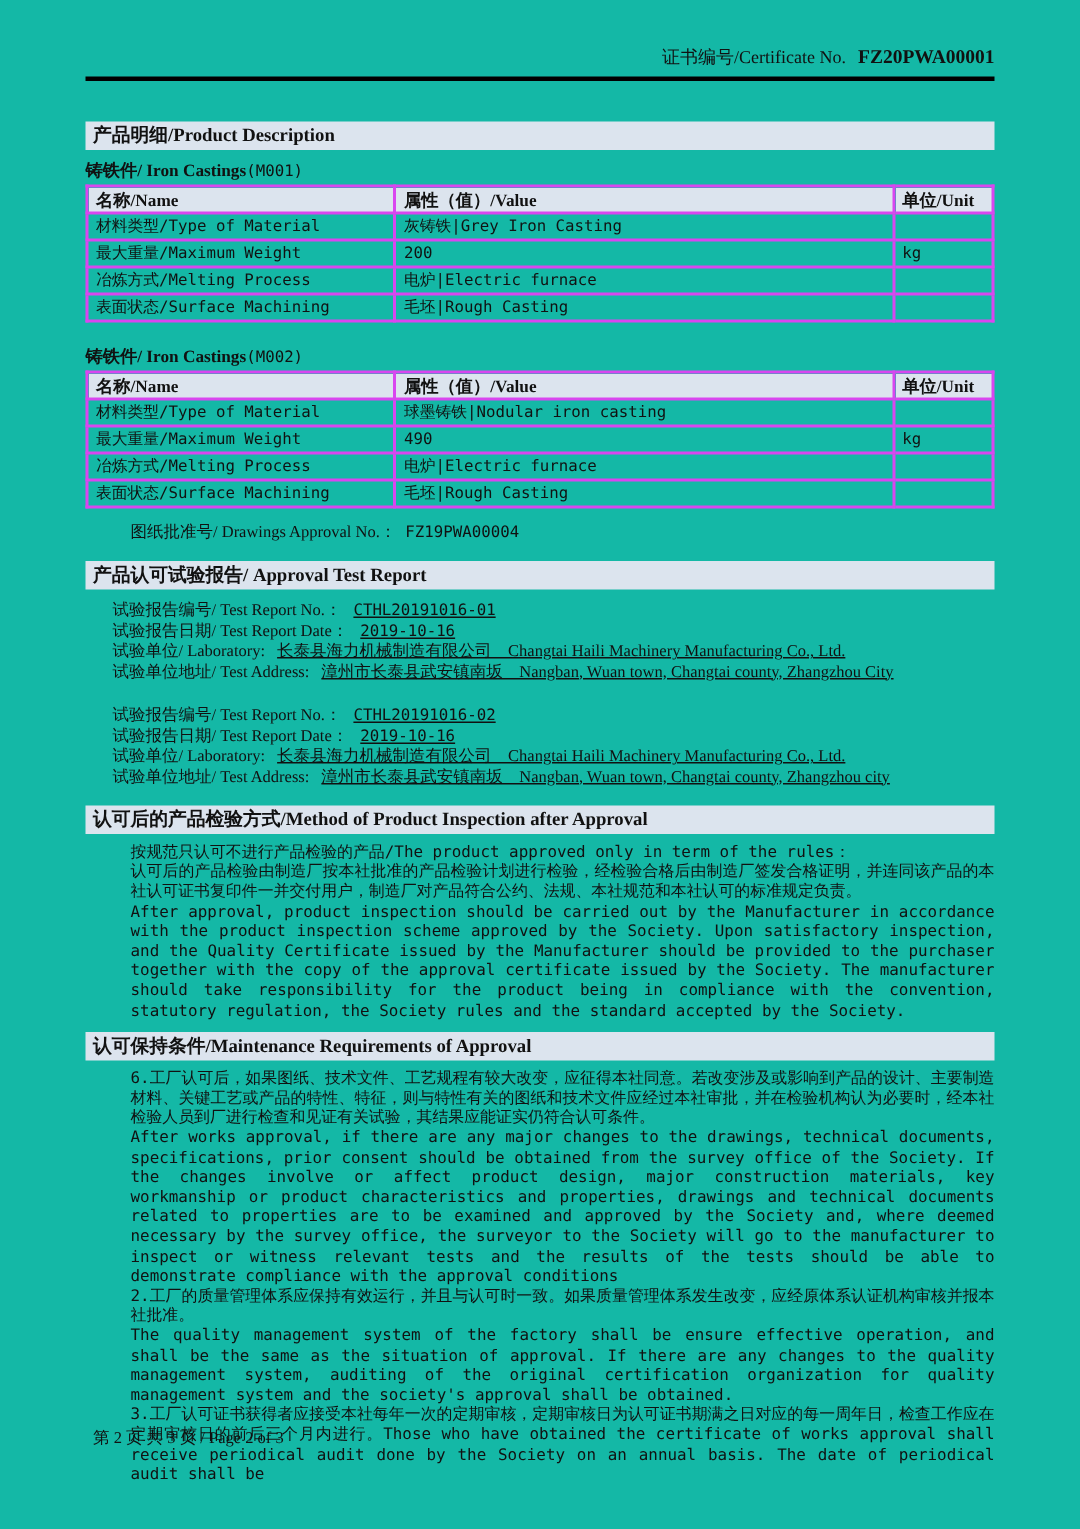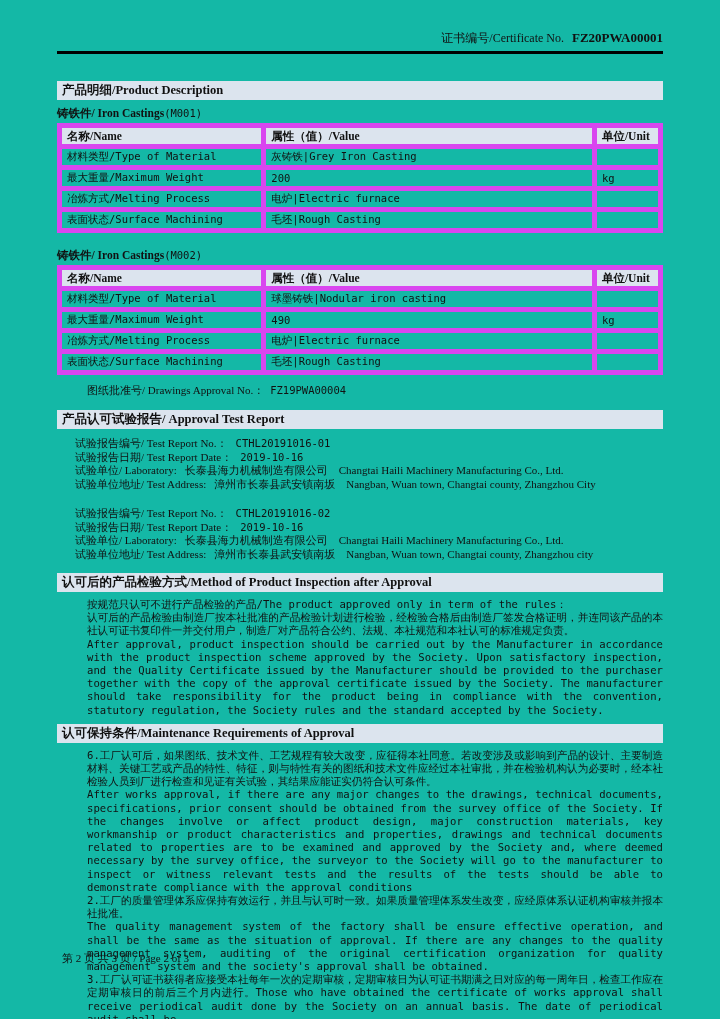--- a/index.html
+++ b/index.html
@@ -57,21 +57,21 @@
     font-size: 10.5px;
   }
   .caption-2 { margin-top: 15px; }
 
   table.spec {
     width: 100%;
     border-collapse: collapse;
     table-layout: fixed;
   }
   table.spec th, table.spec td {
-    border: 5px solid #d946ef;
+    border: 2px solid #d946ef;
     padding: 0 5px;
     height: 16px;
     text-align: left;
     vertical-align: middle;
     overflow: hidden;
     white-space: nowrap;
   }
   table.spec th {
     background: #dce4ee;
     font-size: 11.5px;
@@ -96,20 +96,21 @@
   }
 
   .report-block {
     margin: 8px 0 0 18px;
     font-size: 11px;
     line-height: 13.5px;
   }
   .report-block-2 { margin-top: 16px; }
   .report-line .value {
     margin-left: 8px;
+    text-decoration: underline;
   }
   .report-line .mono-val {
     font-family: "DejaVu Sans Mono", monospace;
     font-size: 10.5px;
   }
 
   .body-par {
     margin: 0 0 0 30px;
     font-family: "DejaVu Sans Mono", monospace;
     font-size: 10.6px;

